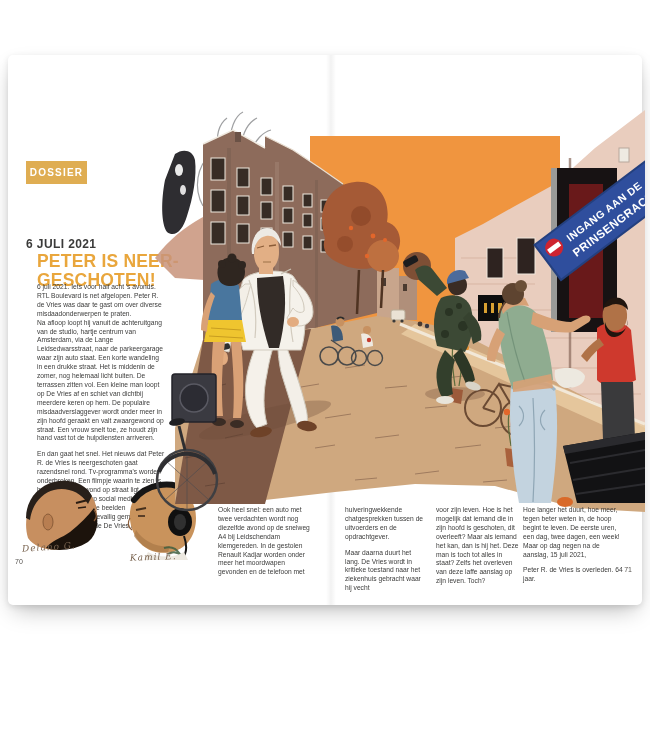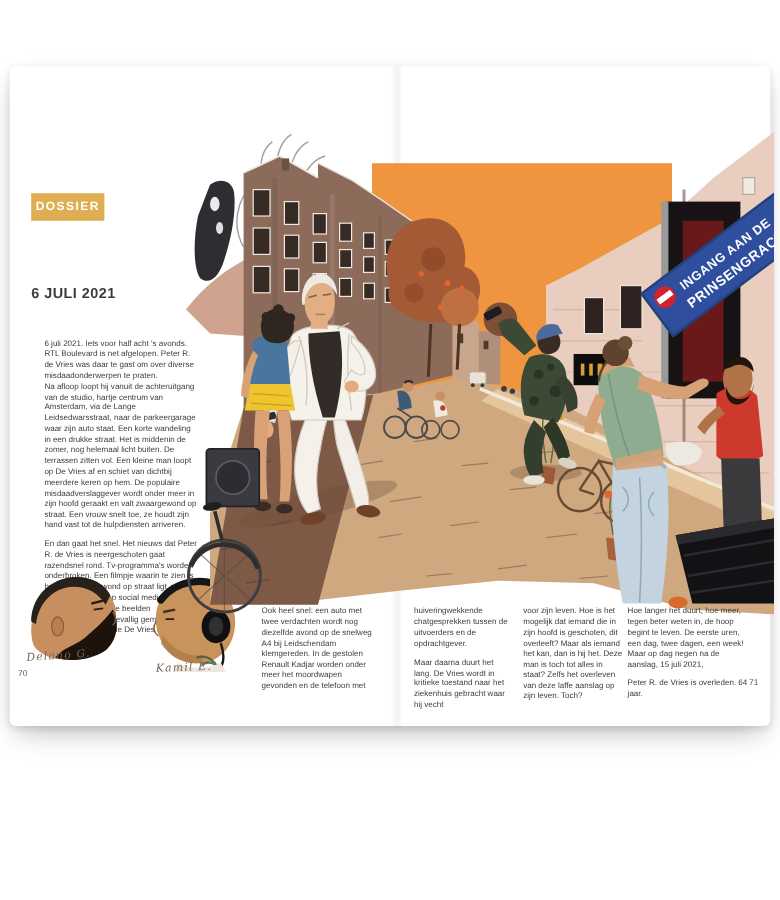--- a/index.html
+++ b/index.html
@@ -38,20 +38,21 @@
 </head>
 <body>
 
 <div class="spread">
   <div class="gutter"></div>
 
   <div class="dossier-tab">DOSSIER</div>
 
   <div class="date">6 JULI 2021</div>
 
+  <h1 class="headline"><span>PETER IS NEER-</span><br><span>GESCHOTEN!</span></h1>
 
   <div class="intro">
     <p>6 juli 2021. Iets voor half acht 's avonds. RTL Boulevard is net afgelopen. Peter R. de Vries was daar te gast om over diverse misdaadonderwerpen te praten.</p>
     <p>Na afloop loopt hij vanuit de achteruitgang van de studio, hartje centrum van Amsterdam, via de Lange Leidsedwarsstraat, naar de parkeergarage waar zijn auto staat. Een korte wandeling in een drukke straat. Het is middenin de zomer, nog helemaal licht buiten. De terrassen zitten vol. Een kleine man loopt op De Vries af en schiet van dichtbij meerdere keren op hem. De populaire misdaadverslaggever wordt onder meer in zijn hoofd geraakt en valt zwaargewond op straat. Een vrouw snelt toe, ze houdt zijn hand vast tot de hulpdiensten arriveren.</p>
     <p class="gap">En dan gaat het snel. Het nieuws dat Peter R. de Vries is neergeschoten gaat razendsnel rond. Tv-programma's worden onderbroken. Een filmpje waarin te zien is hoe De Vries gewond op straat ligt, wordt massaal gedeeld op social media. Later wordt duidelijk dat de beelden waarschijnlijk niet toevallig gemaakt zijn, maar dat de gewonde De Vries doelbewust is gefilmd.</p>
   </div>
 
   <svg class="portraits" width="210" height="100" viewBox="0 0 210 100">
     <g>
       <path d="M20,78 C14,58 22,34 44,26 C64,19 84,28 88,46 C90,56 88,62 84,66 C82,74 76,82 66,86 C48,93 28,90 20,78 Z" fill="#c78f60"></path>

